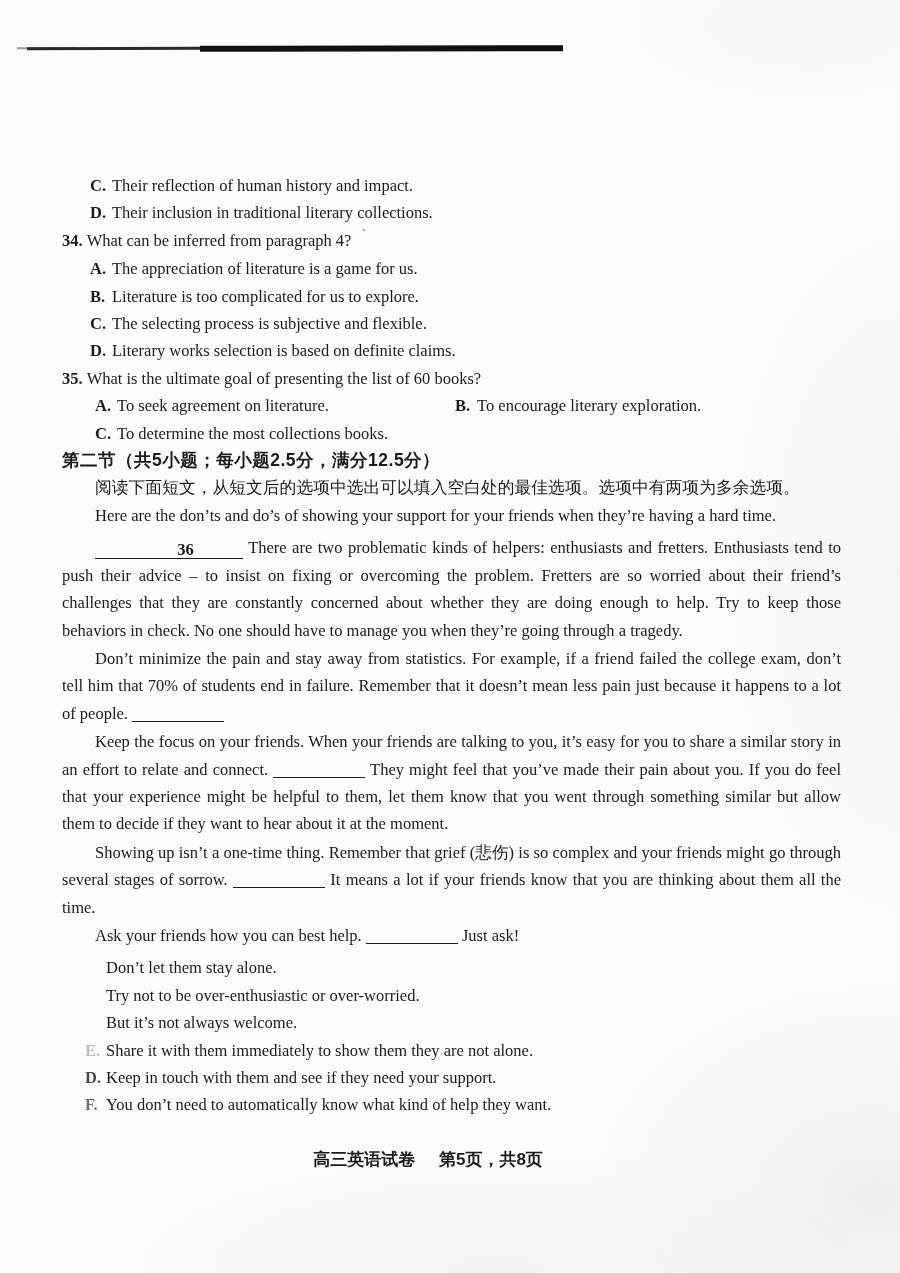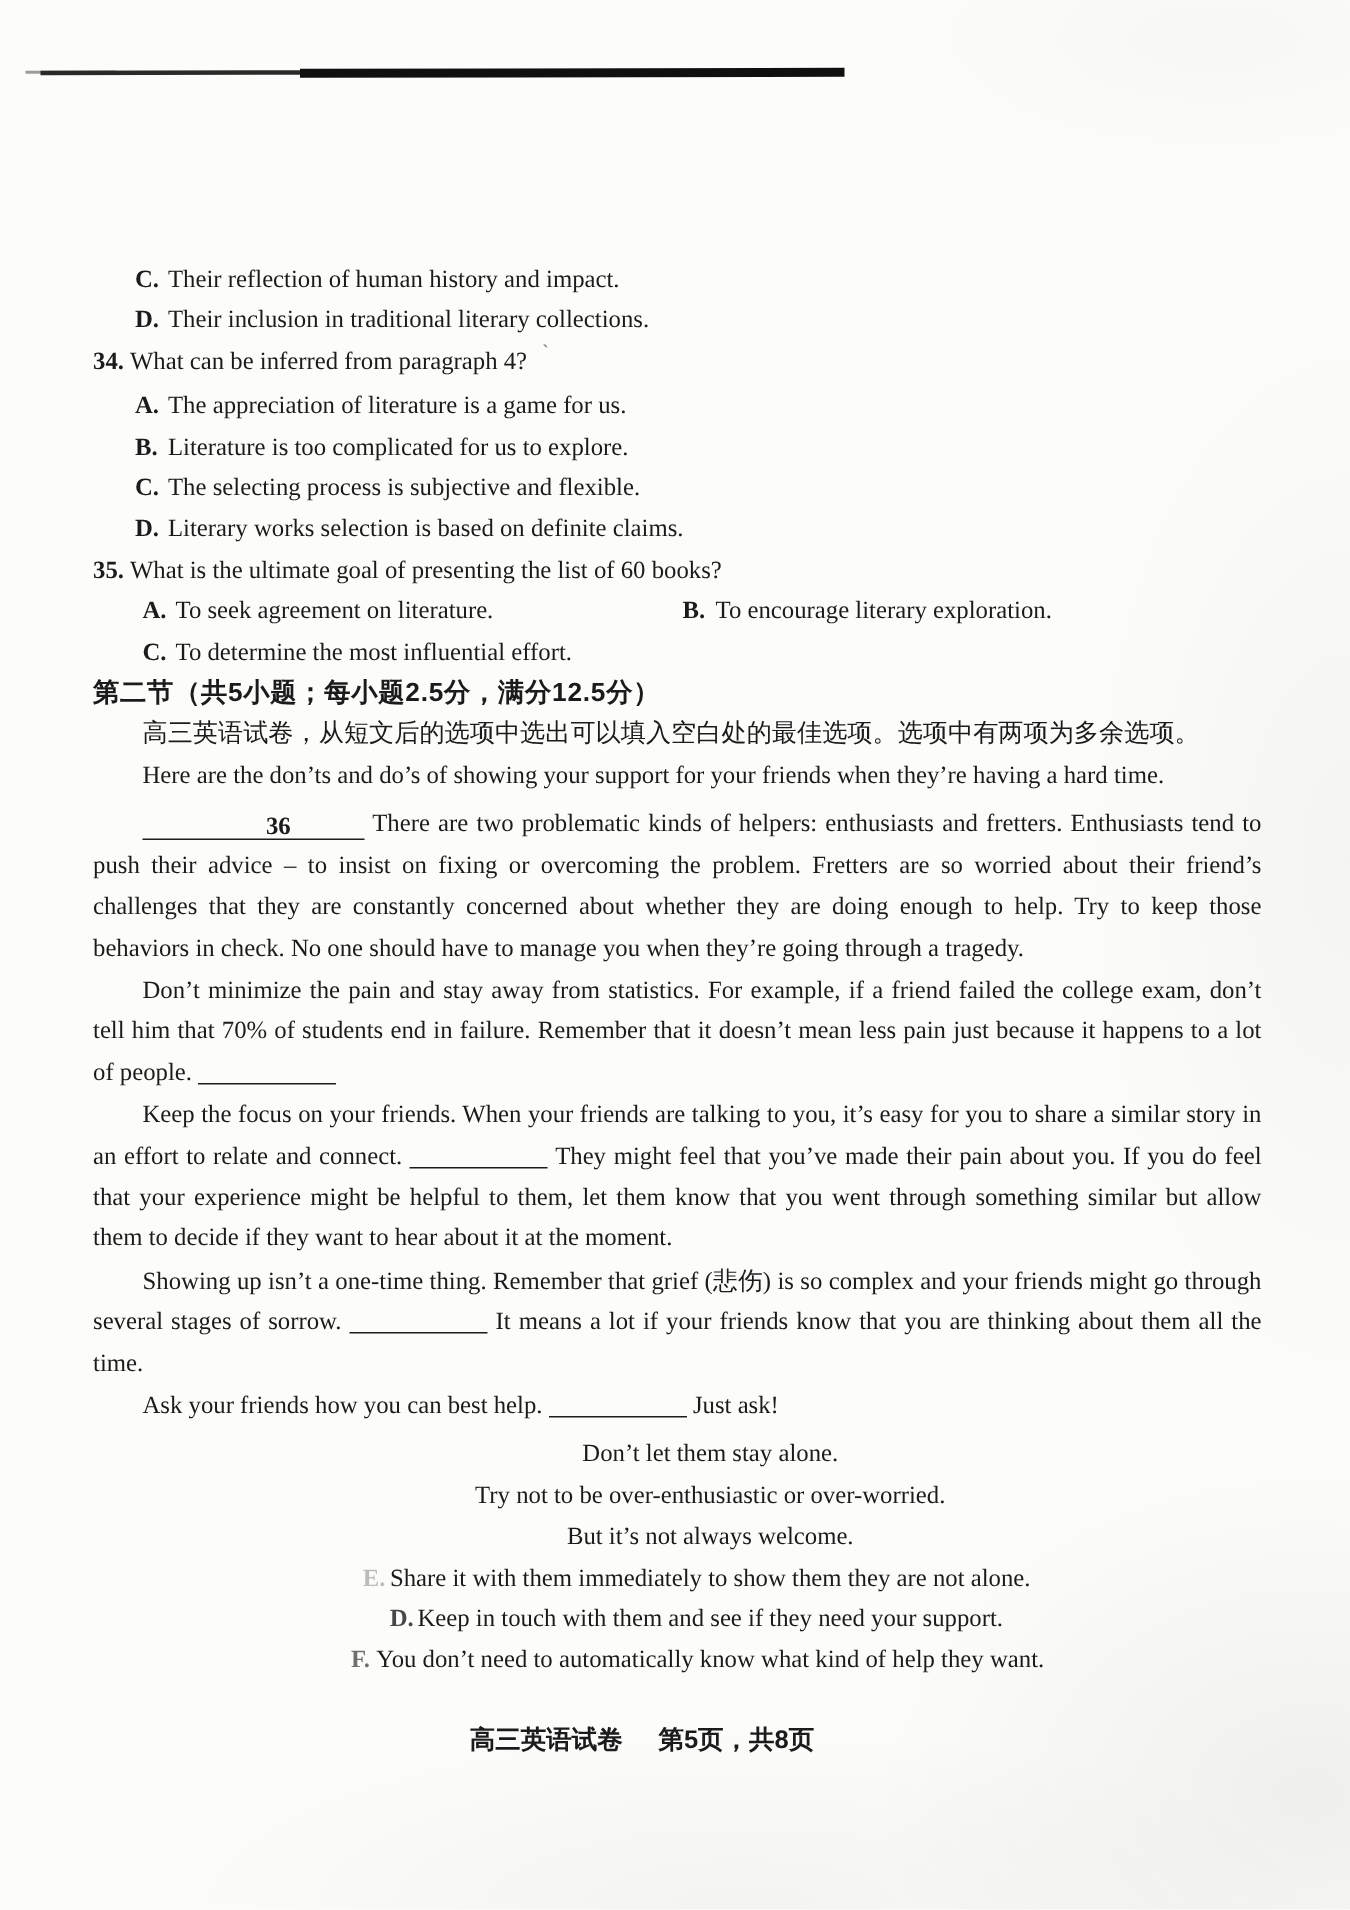--- a/index.html
+++ b/index.html
@@ -56,21 +56,21 @@
   .para + .para{margin-top:1px;}
   .intro{margin:0;text-indent:33px;}
 
   .blank{
     display:inline-block;border-bottom:1.4px solid #1c1c1c;
     transform:translateY(3px);line-height:17px;height:17px;
   }
   .blank.w-lg{width:148px;text-align:center;font-weight:bold;transform:translateY(2px);}
   .blank.w-md{width:92px;}
 
-  .g-options{margin-top:5px;margin-left:23px;text-align:center;}
+  .g-options{margin-top:5px;margin-left:23px;}
   .g-opt{white-space:nowrap;}
   .g-letter{display:inline-block;width:21px;font-weight:bold;}
   .g-opt:nth-child(4) .g-letter{opacity:.28;filter:blur(.4px);}
   .g-opt:nth-child(5) .g-letter{opacity:.8;}
   .g-opt:nth-child(6) .g-letter{opacity:.62;}
 
   .footer{
     position:absolute;left:0;right:0;top:1148px;text-align:center;
     font-weight:bold;font-size:17px;transform:translateX(-22px);
     font-family:"Liberation Sans","DejaVu Sans",sans-serif;
@@ -113,26 +113,26 @@
       <span class="q-num">35.</span><span>What is the ultimate goal of presenting the list of 60 books?</span>
     </div>
     <div class="q35-grid">
       <div>
         <span class="opt-label">A.</span><span>To seek agreement on literature.</span>
       </div>
       <div>
         <span class="opt-label">B.</span><span>To encourage literary exploration.</span>
       </div>
       <div>
-        <span class="opt-label">C.</span><span>To determine the most influential effort.</span>
+        <span class="opt-label">C.</span><span>To determine the most collections books.</span>
       </div>
     </div>
 
     <div class="sec-heading">第二节（共5小题；每小题2.5分，满分12.5分）</div>
-    <div class="sec-instr">高三英语试卷，从短文后的选项中选出可以填入空白处的最佳选项。选项中有两项为多余选项。</div>
+    <div class="sec-instr">阅读下面短文，从短文后的选项中选出可以填入空白处的最佳选项。选项中有两项为多余选项。</div>
 
     <p class="intro">Here are the don’ts and do’s of showing your support for your friends when they’re having a hard time.</p>
 
     <p class="para p-first">
       <span class="blank w-lg"><span>36</span></span>
       <span>There are two problematic kinds of helpers: enthusiasts and fretters. Enthusiasts tend to push their advice – to insist on fixing or overcoming the problem. Fretters are so worried about their friend’s challenges that they are constantly concerned about whether they are doing enough to help. Try to keep those behaviors in check. No one should have to manage you when they’re going through a tragedy.</span>
     </p>
 
     <p class="para">
       <span>Don’t minimize the pain and stay away from statistics. For example, if a friend failed the college exam, don’t tell him that 70% of students end in failure. Remember that it doesn’t mean less pain just because it happens to a lot of people.</span>

